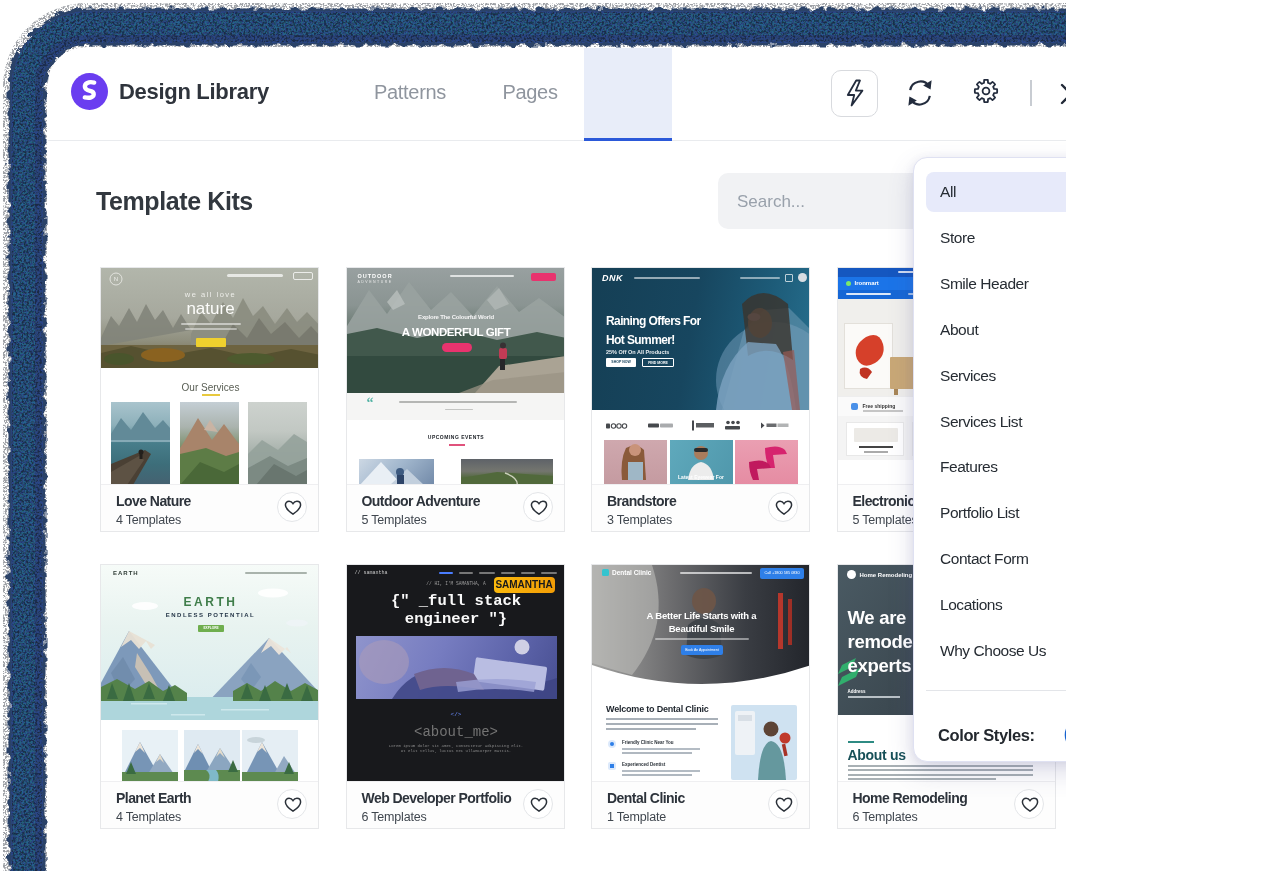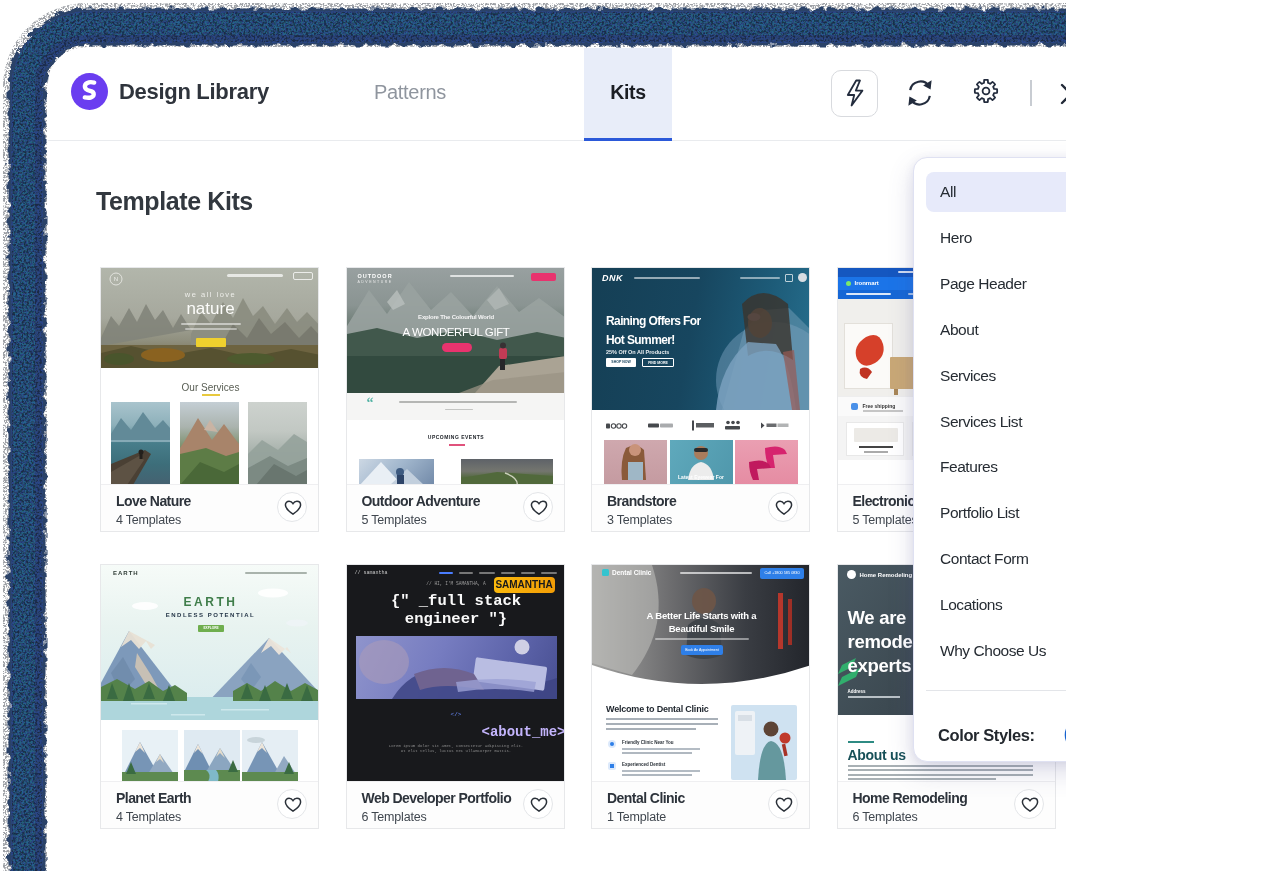--- a/index.html
+++ b/index.html
@@ -141,21 +141,21 @@
     <div id="hdr">
       <div id="kitsbg"></div>
       <div id="kitsline"></div>
 
       <svg class="abs" style="left:23px;top:25px" width="37" height="37" viewBox="0 0 37 37">
         <circle cx="18.5" cy="18.5" r="18.5" fill="#6a3df0"></circle>
         <path d="M23.2 9.6 C17.5 8.2 13.6 10.4 13.9 13.9 C14.2 16.9 17.2 17.5 19 17.9 C20.9 18.3 22.9 18.9 22.7 21.4 C22.5 24.3 18.9 25.5 13.8 24.4" fill="none" stroke="#fff" stroke-width="4.4" stroke-linecap="round"></path>
       </svg>
       <div class="abs" style="left:71px;top:31px;font-size:22px;font-weight:700;color:#2f343c;letter-spacing:-0.3px">Design Library</div>
       <div class="tab" style="left:322px;width:80px">Patterns</div>
-      <div class="tab" style="left:536px;width:88px;color:#1b1e24;font-weight:700;font-size:19.5px">Kits</div>
+      <div class="tab" style="left:452px;width:60px">Pages</div>
 
       <div class="abs" style="left:783px;top:22px;width:47px;height:47px;border:1.5px solid #d8dade;border-radius:10px"></div>
       <svg class="abs icon" style="left:794px;top:30px" width="26" height="30" viewBox="0 0 26 30">
         <path d="M14.2 2.5 L5.8 17 h6.4 L9.6 27.5 L20.4 12.6 h-6.6 L18 2.5 Z" fill="none" stroke="#232c3d" stroke-width="1.8" stroke-linejoin="round"></path>
       </svg>
 
       <svg class="abs icon" style="left:856px;top:29px" width="32" height="32" viewBox="0 0 32 32">
         <g fill="none" stroke="#232c3d" stroke-width="2.2">
           <path d="M6.2 13.1 A 10.3 10.3 0 0 1 25.1 9.4"></path>
           <path d="M25.8 18.9 A 10.3 10.3 0 0 1 6.9 22.6"></path>
@@ -170,20 +170,23 @@
       </svg>
 
       <div class="abs" style="left:982px;top:32px;width:1.5px;height:26px;background:#c8ccd2"></div>
 
       <svg class="abs icon" style="left:1012px;top:35px" width="22" height="22" viewBox="0 0 22 22">
         <path d="M2 2 L20 20 M20 2 L2 20" stroke="#222a38" stroke-width="2.4" stroke-linecap="round"></path>
       </svg>
     </div>
 
     <div class="abs" style="left:48px;top:139px;font-size:25px;font-weight:700;color:#32383f;letter-spacing:-0.4px">Template Kits</div>
+    <div class="abs" style="left:670px;top:125px;width:385px;height:56px;background:#f1f2f4;border-radius:10px">
+      <div class="abs" style="left:19px;top:19px;font-size:17px;color:#99a1ab">Search...</div>
+    </div>
 
     <div id="cards">
 
       <div class="card" style="left:52px;top:218.5px">
         <div class="abs" style="left:0;top:0;width:219px;height:100px;background:linear-gradient(180deg,#b2b6ab 0%,#a6a89d 50%,#90907f 72%,#6f6440 100%);overflow:hidden">
           <svg class="abs" style="left:0;top:0" width="219" height="100" viewBox="0 0 219 100">
             <polygon points="0,70 10,48 18,58 28,40 36,54 45,36 54,52 62,42 72,60 80,46 90,62 0,78" fill="#82847a" opacity="0.9"></polygon>
             <polygon points="90,66 100,44 110,56 122,34 132,50 142,30 152,48 162,38 174,56 186,40 196,54 206,44 219,58 219,78 90,78" fill="#8b8d81" opacity="0.95"></polygon>
             <polygon points="120,78 132,56 146,70 158,50 170,66 184,54 198,70 210,58 219,68 219,86 120,86" fill="#77786d" opacity="0.9"></polygon>
             <rect x="0" y="77" width="219" height="23" fill="#6d6340"></rect>
@@ -252,21 +255,21 @@
             <polygon points="112,125 146,112 219,104 219,125" fill="#9a9384" opacity="0.75"></polygon>
             <rect x="152" y="80" width="8" height="11" rx="2" fill="#c23b55"></rect>
             <circle cx="156" cy="77.5" r="3" fill="#383234"></circle>
             <rect x="153" y="91" width="5" height="11" fill="#26262a"></rect>
           </svg>
           <div class="abs" style="left:11px;top:5px;font-size:5.5px;font-weight:700;color:#fff;letter-spacing:1px">OUTDOOR</div>
           <div class="abs" style="left:11px;top:12px;font-size:3.5px;color:#e8e8e8;letter-spacing:1.5px">ADVENTURE</div>
           <div class="abs" style="left:103px;top:7px;width:64px;height:2.5px;background:rgba(255,255,255,0.7);border-radius:2px"></div>
           <div class="abs" style="left:184px;top:5px;width:25px;height:8px;background:#e8336e;border-radius:2px"></div>
           <div class="abs" style="left:0;top:46px;width:219px;text-align:center;font-size:6px;font-weight:700;color:#f4f4f4;letter-spacing:-0.2px">Explore The Colourful World</div>
-          <div class="abs" style="left:0;top:58px;width:219px;text-align:center;font-size:11.5px;font-weight:400;color:#fff;letter-spacing:-0.4px">A WONDERFUL GIFT</div>
+          <div class="abs" style="left:0;top:58px;width:219px;text-align:center;font-size:11.5px;font-weight:700;color:#fff;letter-spacing:-0.4px">A WONDERFUL GIFT</div>
           <div class="abs" style="left:95px;top:75px;width:30px;height:9px;background:#e8336e;border-radius:4.5px"></div>
         </div>
         <div class="abs" style="left:0;top:125px;width:219px;height:27px;background:#f5f5f4">
           <div class="abs" style="left:20px;top:2px;font-size:14px;font-weight:800;color:#53b3a4;font-family:'Liberation Serif',serif">“</div>
           <div class="abs" style="left:52px;top:8px;width:118px;height:2px;background:#b5b6b4;border-radius:2px"></div>
           <div class="abs" style="left:98px;top:16px;width:28px;height:1.8px;background:#c4c5c3;border-radius:2px"></div>
         </div>
         <div class="abs" style="left:0;top:166px;width:219px;text-align:center;font-size:5px;font-weight:800;color:#22262c;letter-spacing:0.5px">UPCOMING EVENTS</div>
         <div class="abs" style="left:102px;top:176px;width:16px;height:2px;background:#e0527c"></div>
         <div class="abs" style="left:12px;top:191px;width:75px;height:27px;background:linear-gradient(135deg,#cdd8e4 0%,#a3b8ce 45%,#7189a8 100%)">
@@ -525,21 +528,21 @@
             <svg width="201" height="63" viewBox="0 0 201 63">
               <ellipse cx="28" cy="26" rx="25" ry="22" fill="#a89aba" opacity="0.65"></ellipse>
               <path d="M36,63 Q58,28 95,36 L150,46 Q180,50 201,42 L201,63 Z" fill="#3d4484" opacity="0.85"></path>
               <rect x="118" y="26" width="72" height="24" rx="2" fill="#b9bde2" transform="rotate(8 154 38)"></rect>
               <path d="M58,38 Q88,26 118,38 L128,54 Q88,46 64,54 Z" fill="#6f6390"></path>
               <circle cx="166" cy="11" r="7.5" fill="#cfcfe4"></circle>
               <path d="M100,46 Q140,40 180,46 L178,56 Q138,50 102,56 Z" fill="#9ba0d4" opacity="0.8"></path>
             </svg>
           </div>
           <div class="abs" style="left:0;top:146px;width:219px;text-align:center;font-size:6px;color:#6b8cff;font-family:'Liberation Mono',monospace">&lt;/&gt;</div>
-          <div class="abs" style="left:0;top:159px;width:219px;text-align:right;font-size:14px;font-weight:700;color:#c4b5fd;font-family:'Liberation Mono',monospace">&lt;about_me&gt;</div>
+          <div class="abs" style="left:0;top:159px;width:219px;text-align:center;font-size:14px;font-weight:400;color:#737373;font-family:'Liberation Mono',monospace">&lt;about_me&gt;</div>
           <div class="abs" style="left:0;top:179px;width:219px;text-align:center;font-size:4px;color:#8a8a8a;font-family:'Liberation Mono',monospace">Lorem ipsum dolor sit amet, consectetur adipiscing elit.</div>
           <div class="abs" style="left:0;top:184.5px;width:219px;text-align:center;font-size:4px;color:#8a8a8a;font-family:'Liberation Mono',monospace">Ut elit tellus, luctus nec ullamcorper mattis.</div>
         </div>
         <div class="cfoot">
           <div class="ct">Web Developer Portfolio</div>
             <div class="cs">6 Templates</div>
           <div class="heart">
               <svg width="18" height="16" viewBox="0 0 18 16">
                 <path d="M9 14.2 C3.4 10.4 1.4 7.6 1.4 4.9 C1.4 2.7 3.1 1.2 5.1 1.2 C6.6 1.2 8.1 2.1 9 3.6 C9.9 2.1 11.4 1.2 12.9 1.2 C14.9 1.2 16.6 2.7 16.6 4.9 C16.6 7.6 14.6 10.4 9 14.2 Z" fill="none" stroke="#2b3139" stroke-width="1.5"></path>
               </svg>
@@ -638,22 +641,22 @@
               </svg>
             </div>
         </div>
       </div>
     </div>
   </div>
 
   <div id="panel">
     <div class="abs" style="left:12px;top:14px;width:260px;height:39.5px;background:#e7eafa;border-radius:8px"></div>
     <div class="pi" style="top:25.5px">All</div>
-    <div class="pi" style="top:71.5px">Hero</div>
-    <div class="pi" style="top:117.5px">Page Header</div>
+    <div class="pi" style="top:71.5px">Store</div>
+    <div class="pi" style="top:117.5px">Smile Header</div>
     <div class="pi" style="top:163.5px">About</div>
     <div class="pi" style="top:209.5px">Services</div>
     <div class="pi" style="top:255.5px">Services List</div>
     <div class="pi" style="top:301px">Features</div>
     <div class="pi" style="top:347px">Portfolio List</div>
     <div class="pi" style="top:393px">Contact Form</div>
     <div class="pi" style="top:438.5px">Locations</div>
     <div class="pi" style="top:484.5px">Why Choose Us</div>
     <div class="abs" style="left:12px;top:532px;width:254px;height:1px;background:#e3e5e9"></div>
     <div class="abs" style="left:24px;top:568px;font-size:16.5px;font-weight:700;color:#23282e;letter-spacing:-0.4px">Color Styles:</div>

